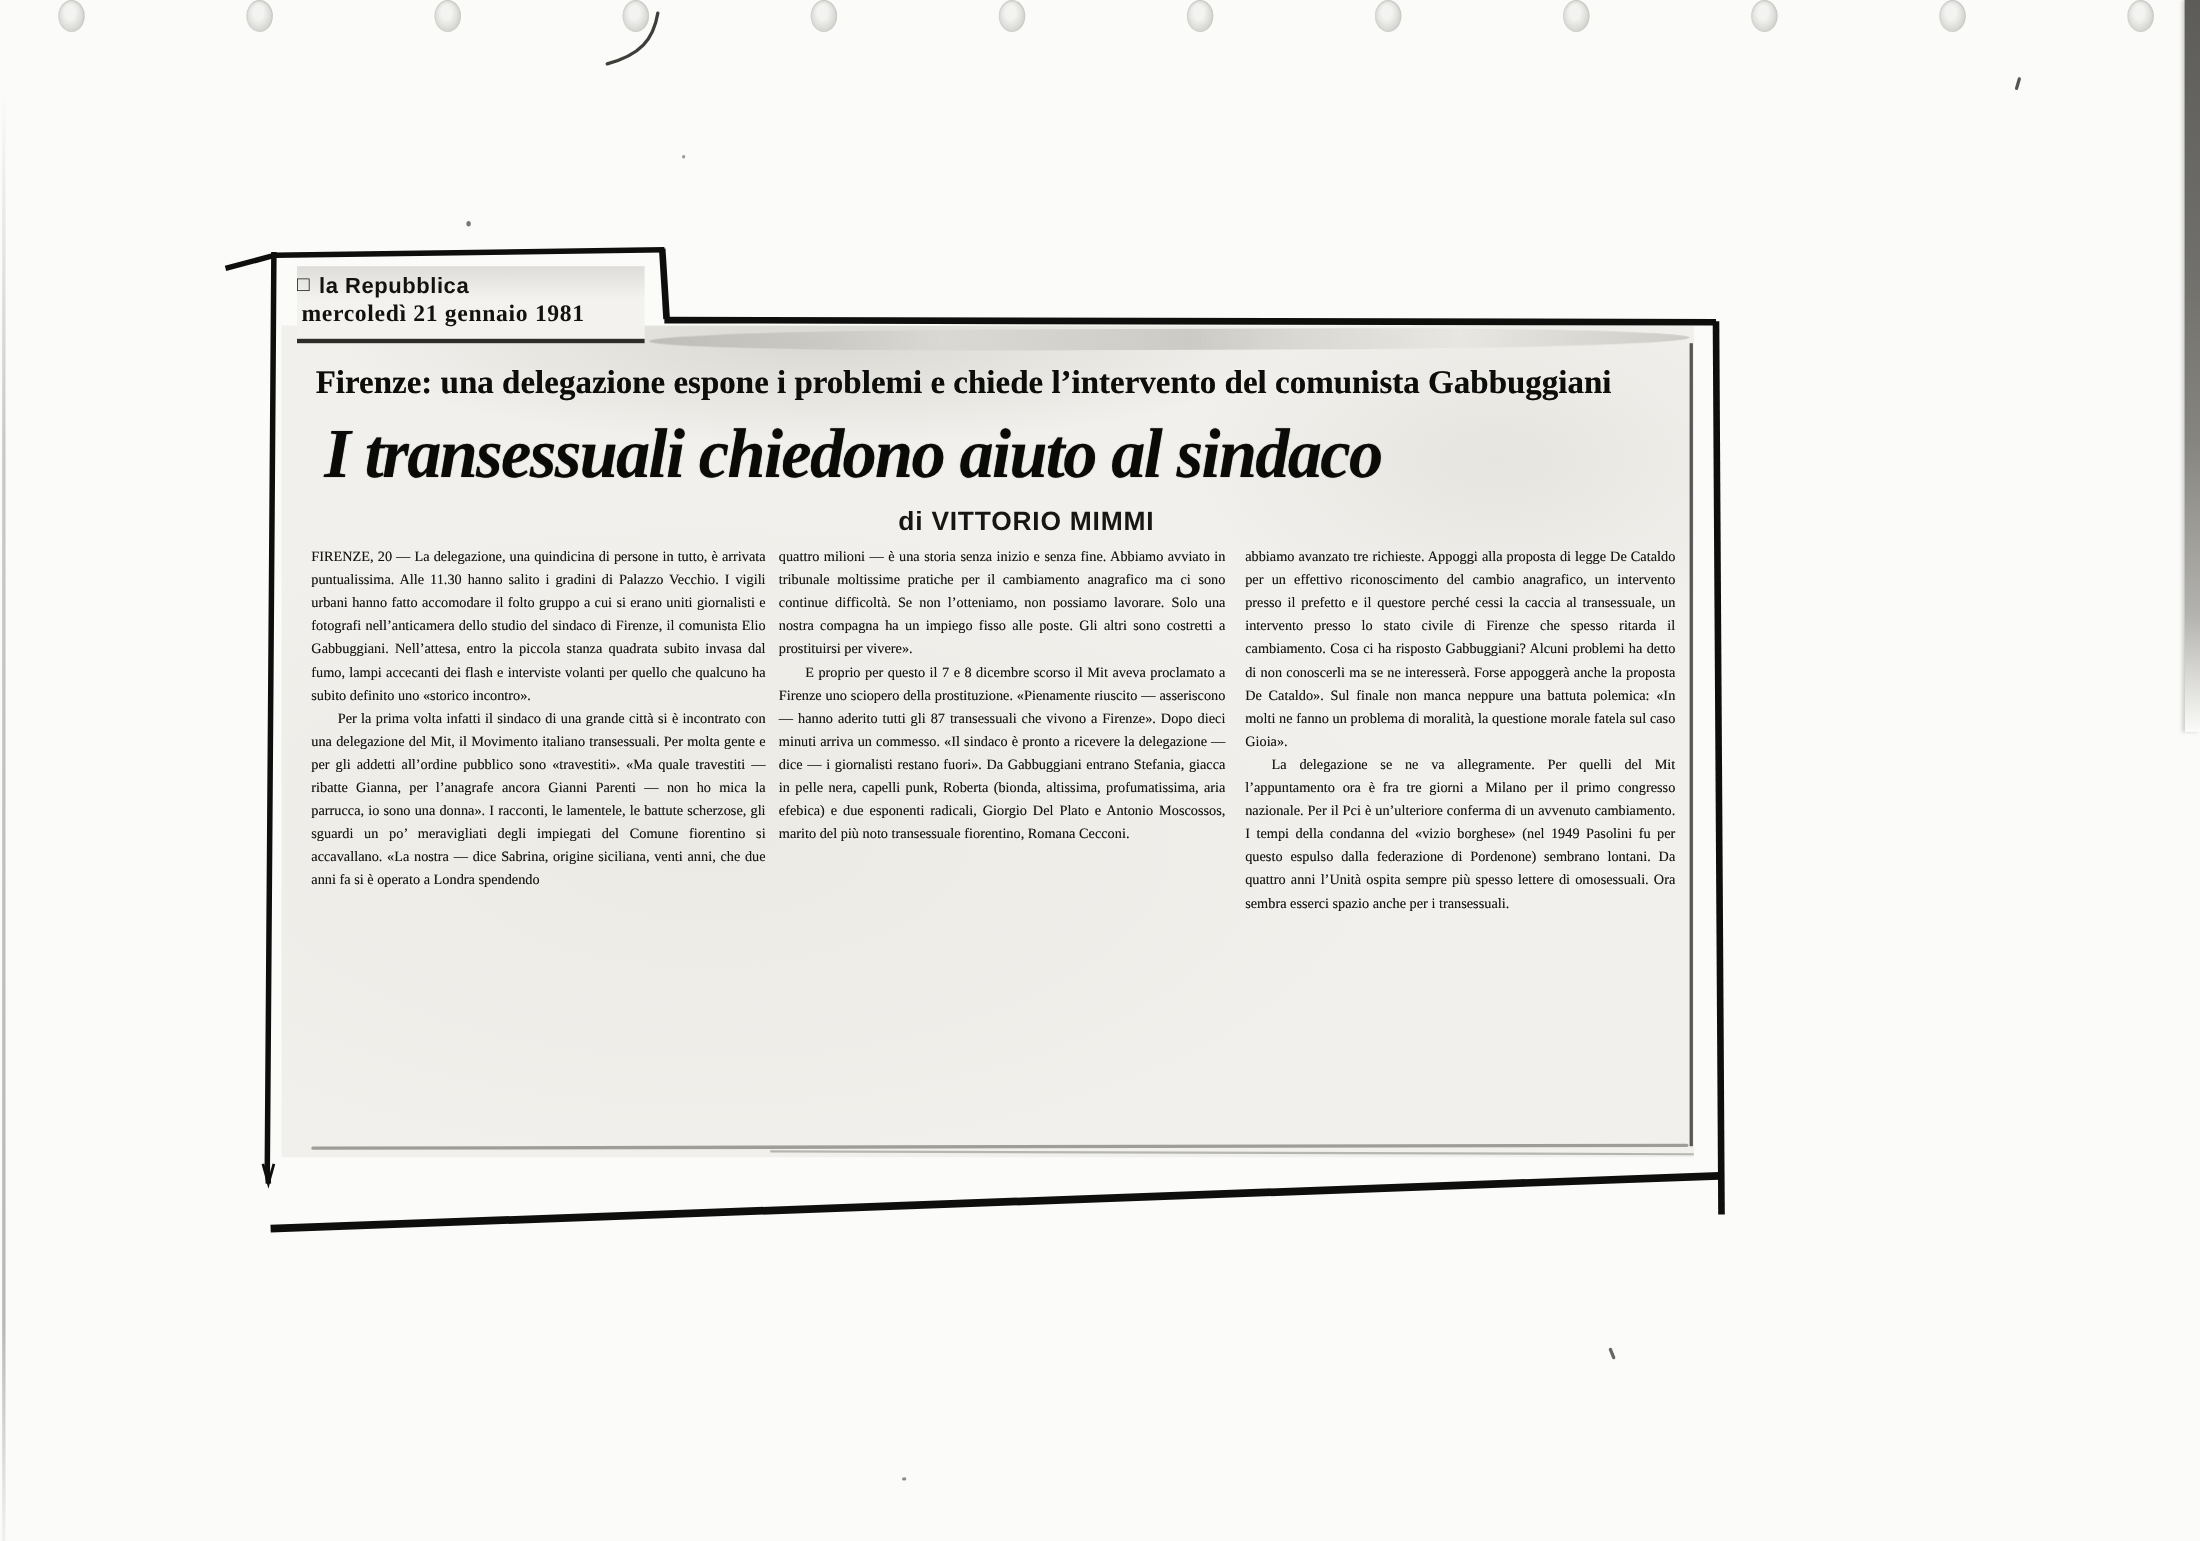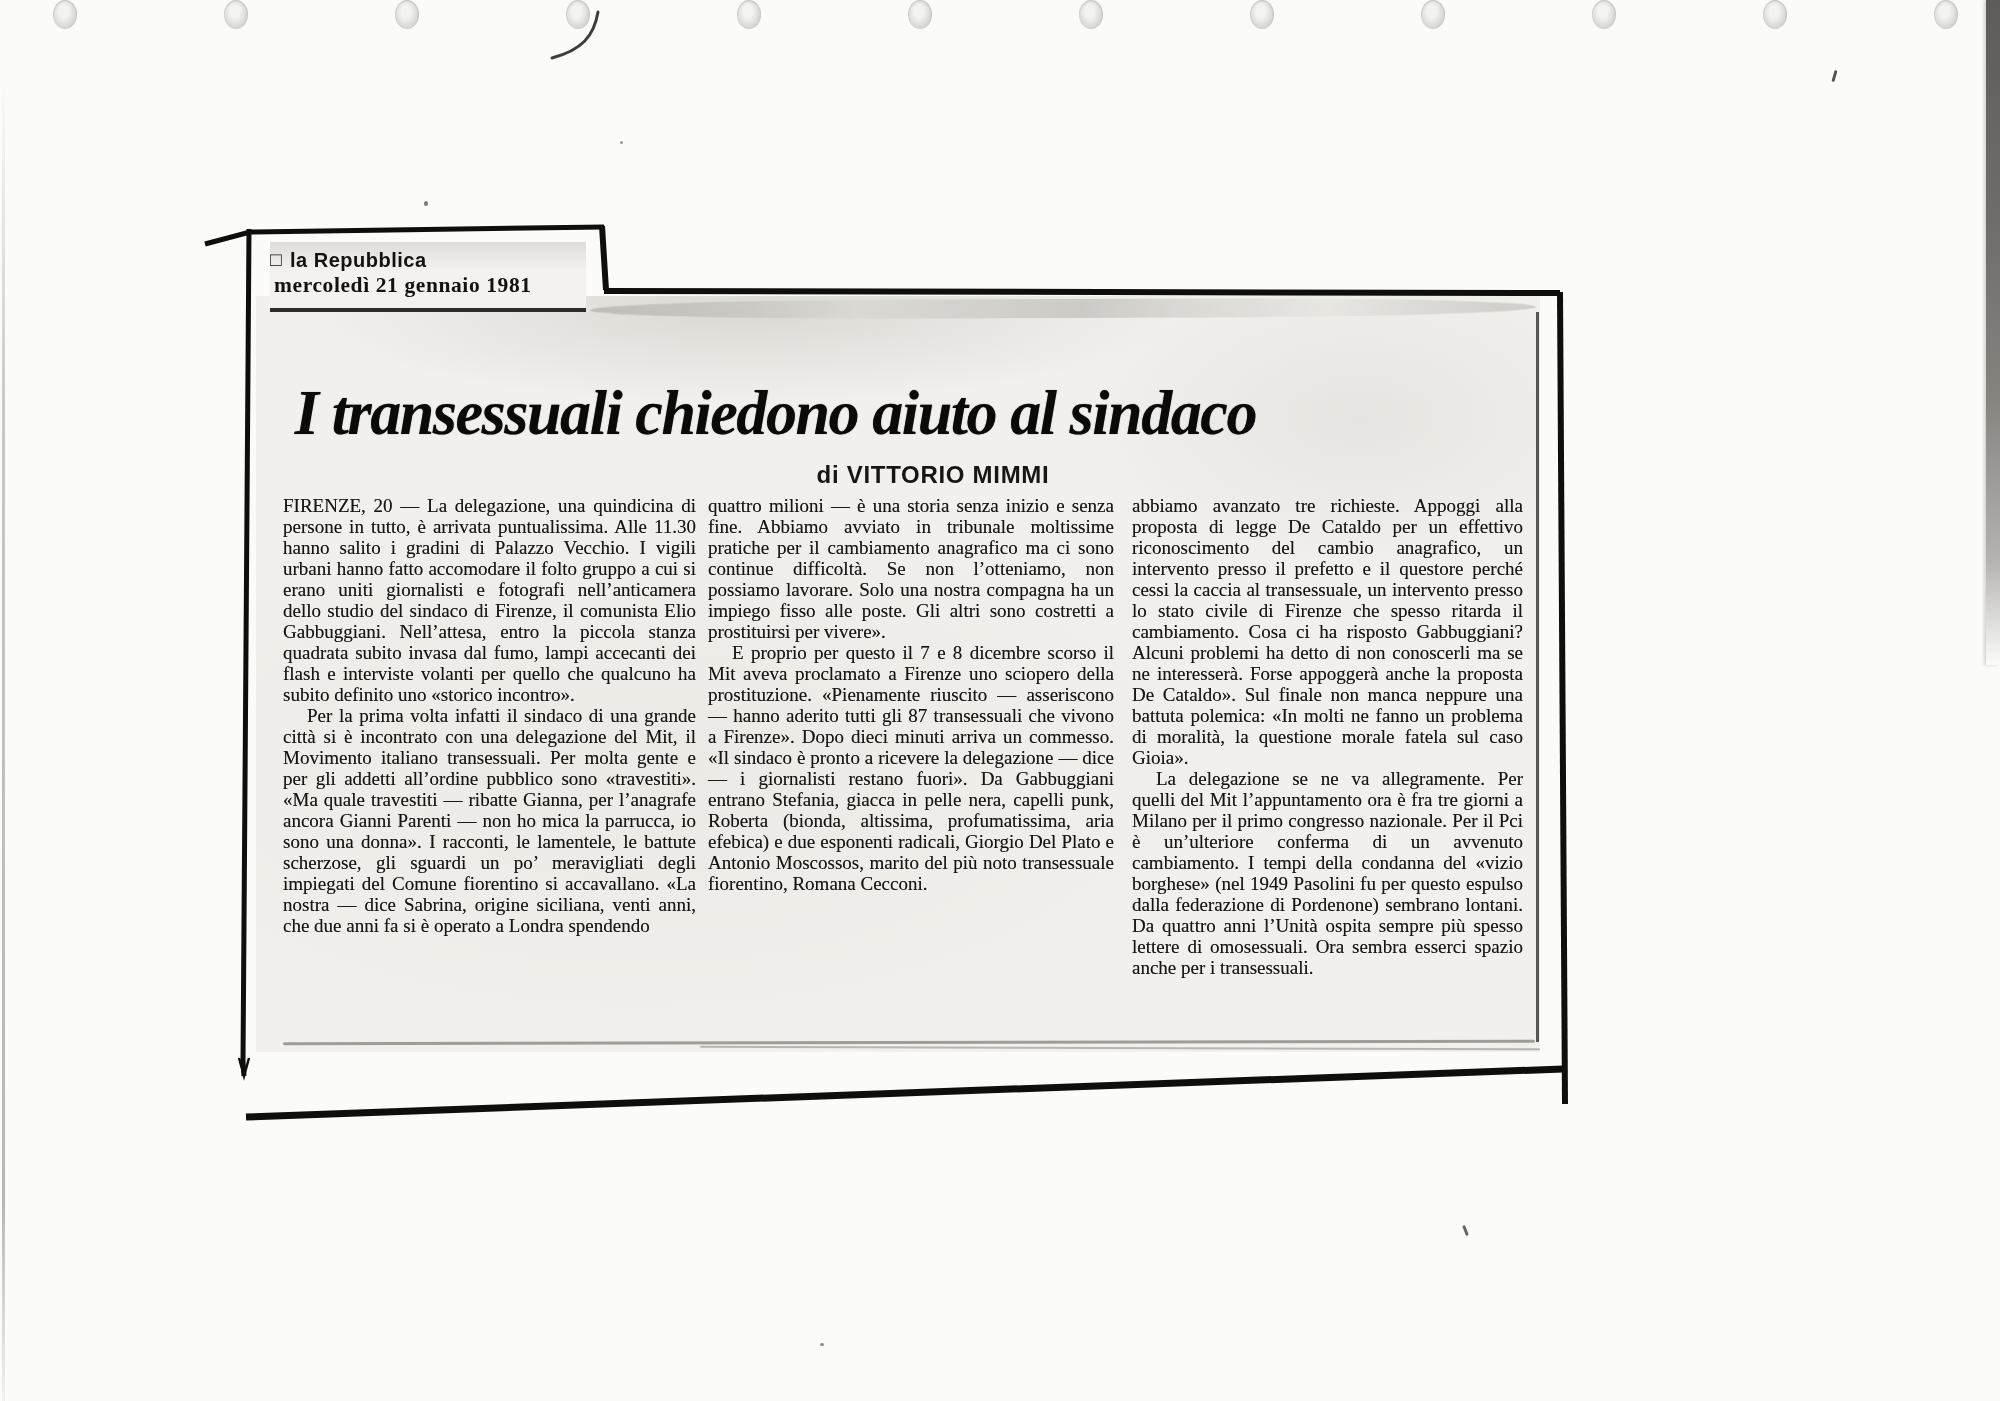--- a/index.html
+++ b/index.html
@@ -84,21 +84,21 @@
     letter-spacing:-1.5px;color:#0a0a09;transform:scaleX(.97);
     text-shadow:0 0 1px rgba(0,0,0,.55);white-space:nowrap;
   }
   .byline-wrap{position:absolute;left:256px;top:461px;width:1284px;text-align:center;padding-left:70px;box-sizing:border-box;}
   .byline{
     font-family:"Liberation Sans", sans-serif;font-size:24px;font-weight:bold;
     letter-spacing:.7px;color:#171615;
   }
   .col{position:absolute;top:495px;color:#161514;}
   .col p{
-    margin:0;text-align:justify;font-size:19px;line-height:21px;
+    margin:0;text-align:justify;font-size:13px;line-height:21px;
     text-shadow:0 0 .5px rgba(22,22,18,.5);
   }
   .col p.ind{text-indent:24px;}
   .col1{left:283px;width:413px;}
   .col2{left:708px;width:406px;}
   .col3{left:1132px;width:391px;}
 
   
   .frame{position:absolute;left:0;top:0;pointer-events:none;}
 
@@ -135,20 +135,21 @@
   <div class="clip-bottom-b"></div>
   <div class="col-rule"></div>
 
   <div class="mast-box">
     <div class="mast-l1">
       <span class="mast-sq">□</span><span>la Repubblica</span>
     </div>
     <div class="mast-l2">mercoledì 21 gennaio 1981</div>
   </div>
 
+  <div class="kicker">Firenze: una delegazione espone i problemi e chiede l’intervento del comunista Gabbuggiani</div>
 
   <div class="headline-wrap">
     <h1 class="headline">I transessuali chiedono aiuto al sindaco</h1>
   </div>
 
   <div class="byline-wrap">
     <span class="byline">di VITTORIO MIMMI</span>
   </div>
 
   <div class="col col1">

